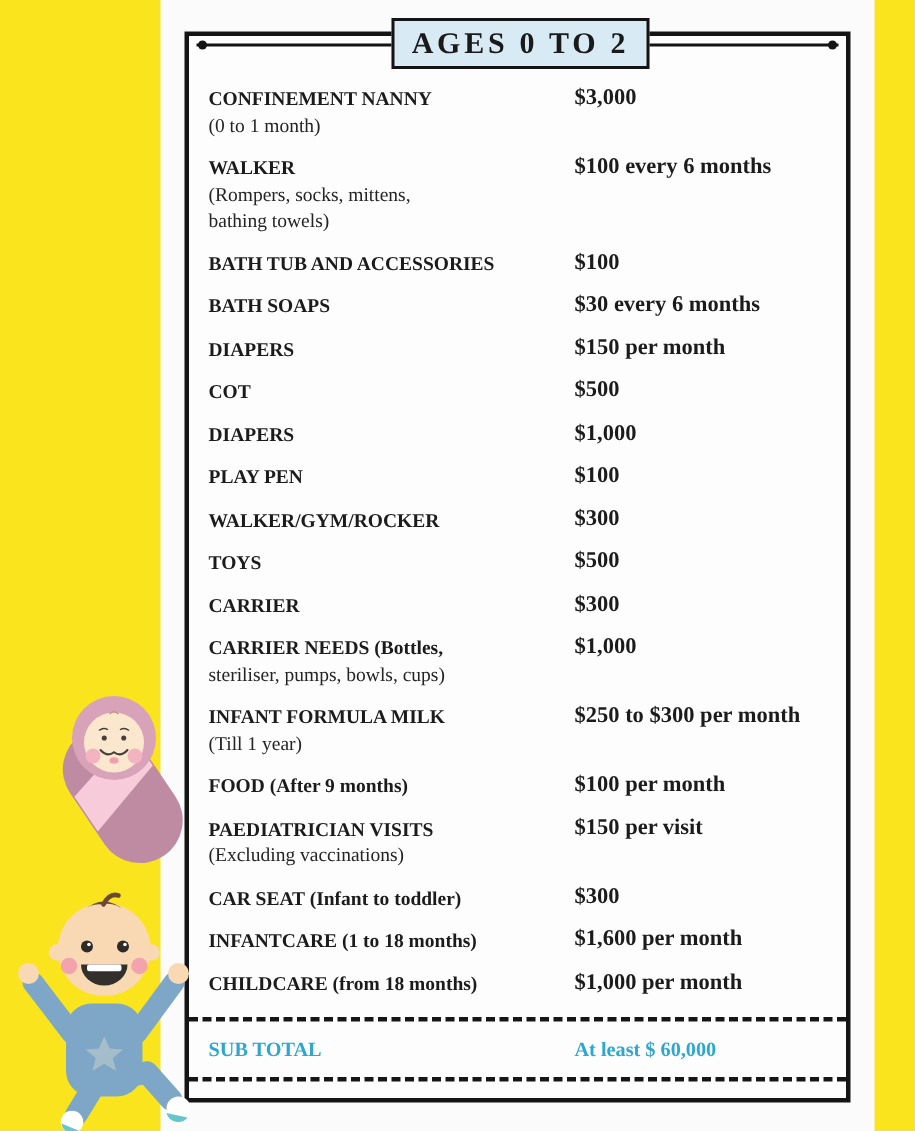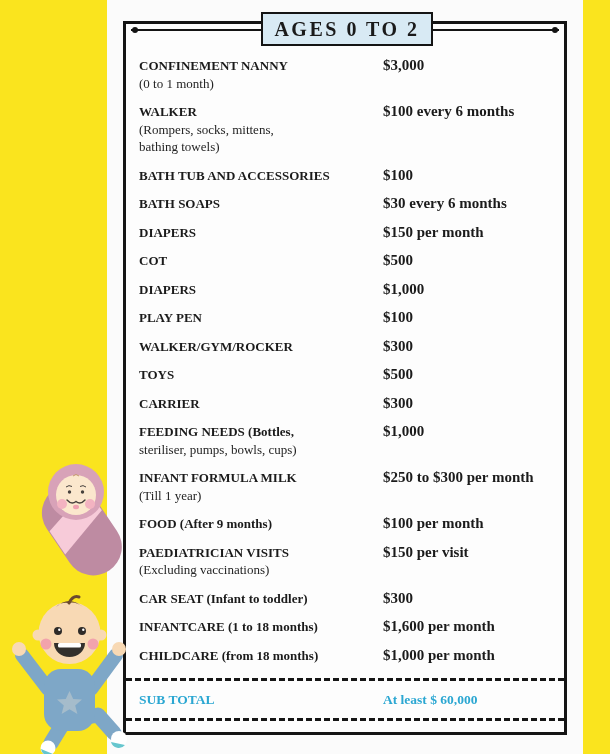--- a/index.html
+++ b/index.html
@@ -161,21 +161,21 @@
         <div class="price">$500</div>
       </div>
       <div class="row">
         <div class="lab">
           <div class="label">CARRIER</div>
         </div>
         <div class="price">$300</div>
       </div>
       <div class="row">
         <div class="lab">
-          <div class="label">FEEDING NEEDS (Bottles,</div>
+          <div class="label">CARRIER NEEDS (Bottles,</div>
           <div class="sub">steriliser, pumps, bowls, cups)</div>
         </div>
         <div class="price">$1,000</div>
       </div>
       <div class="row">
         <div class="lab">
           <div class="label">INFANT FORMULA MILK</div>
           <div class="sub">(Till 1 year)</div>
         </div>
         <div class="price">$250 to $300 per month</div>

